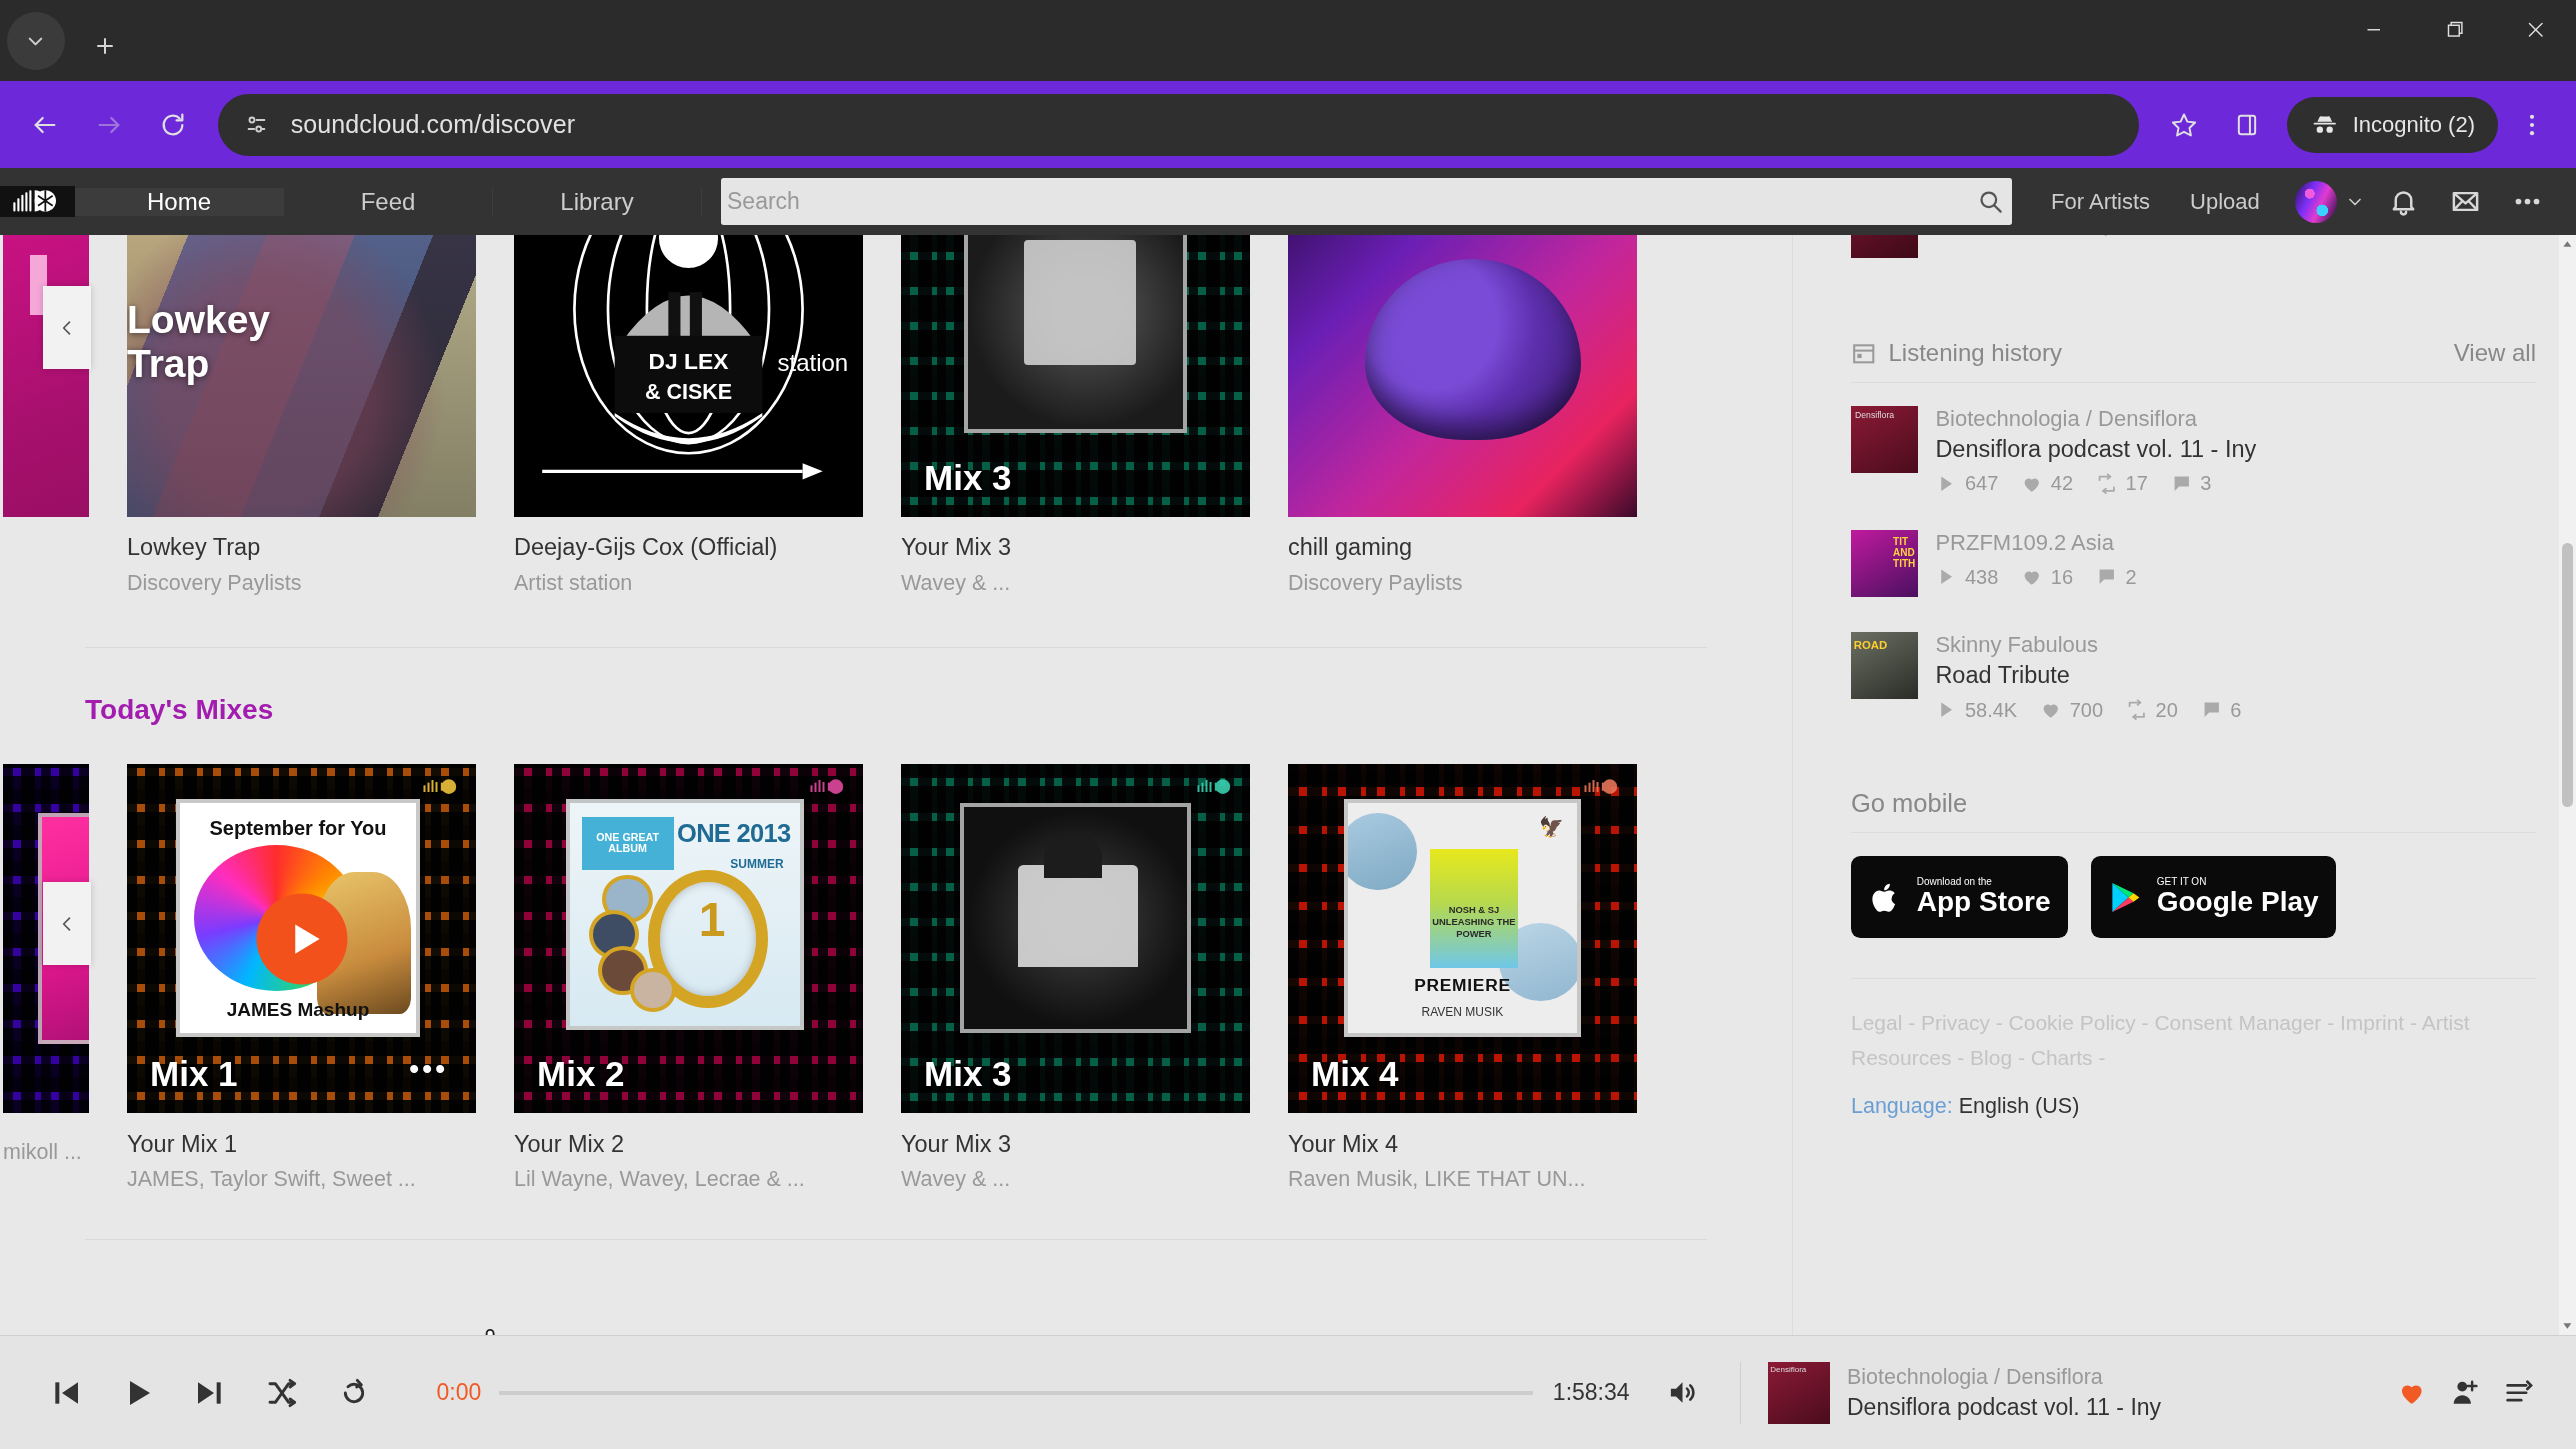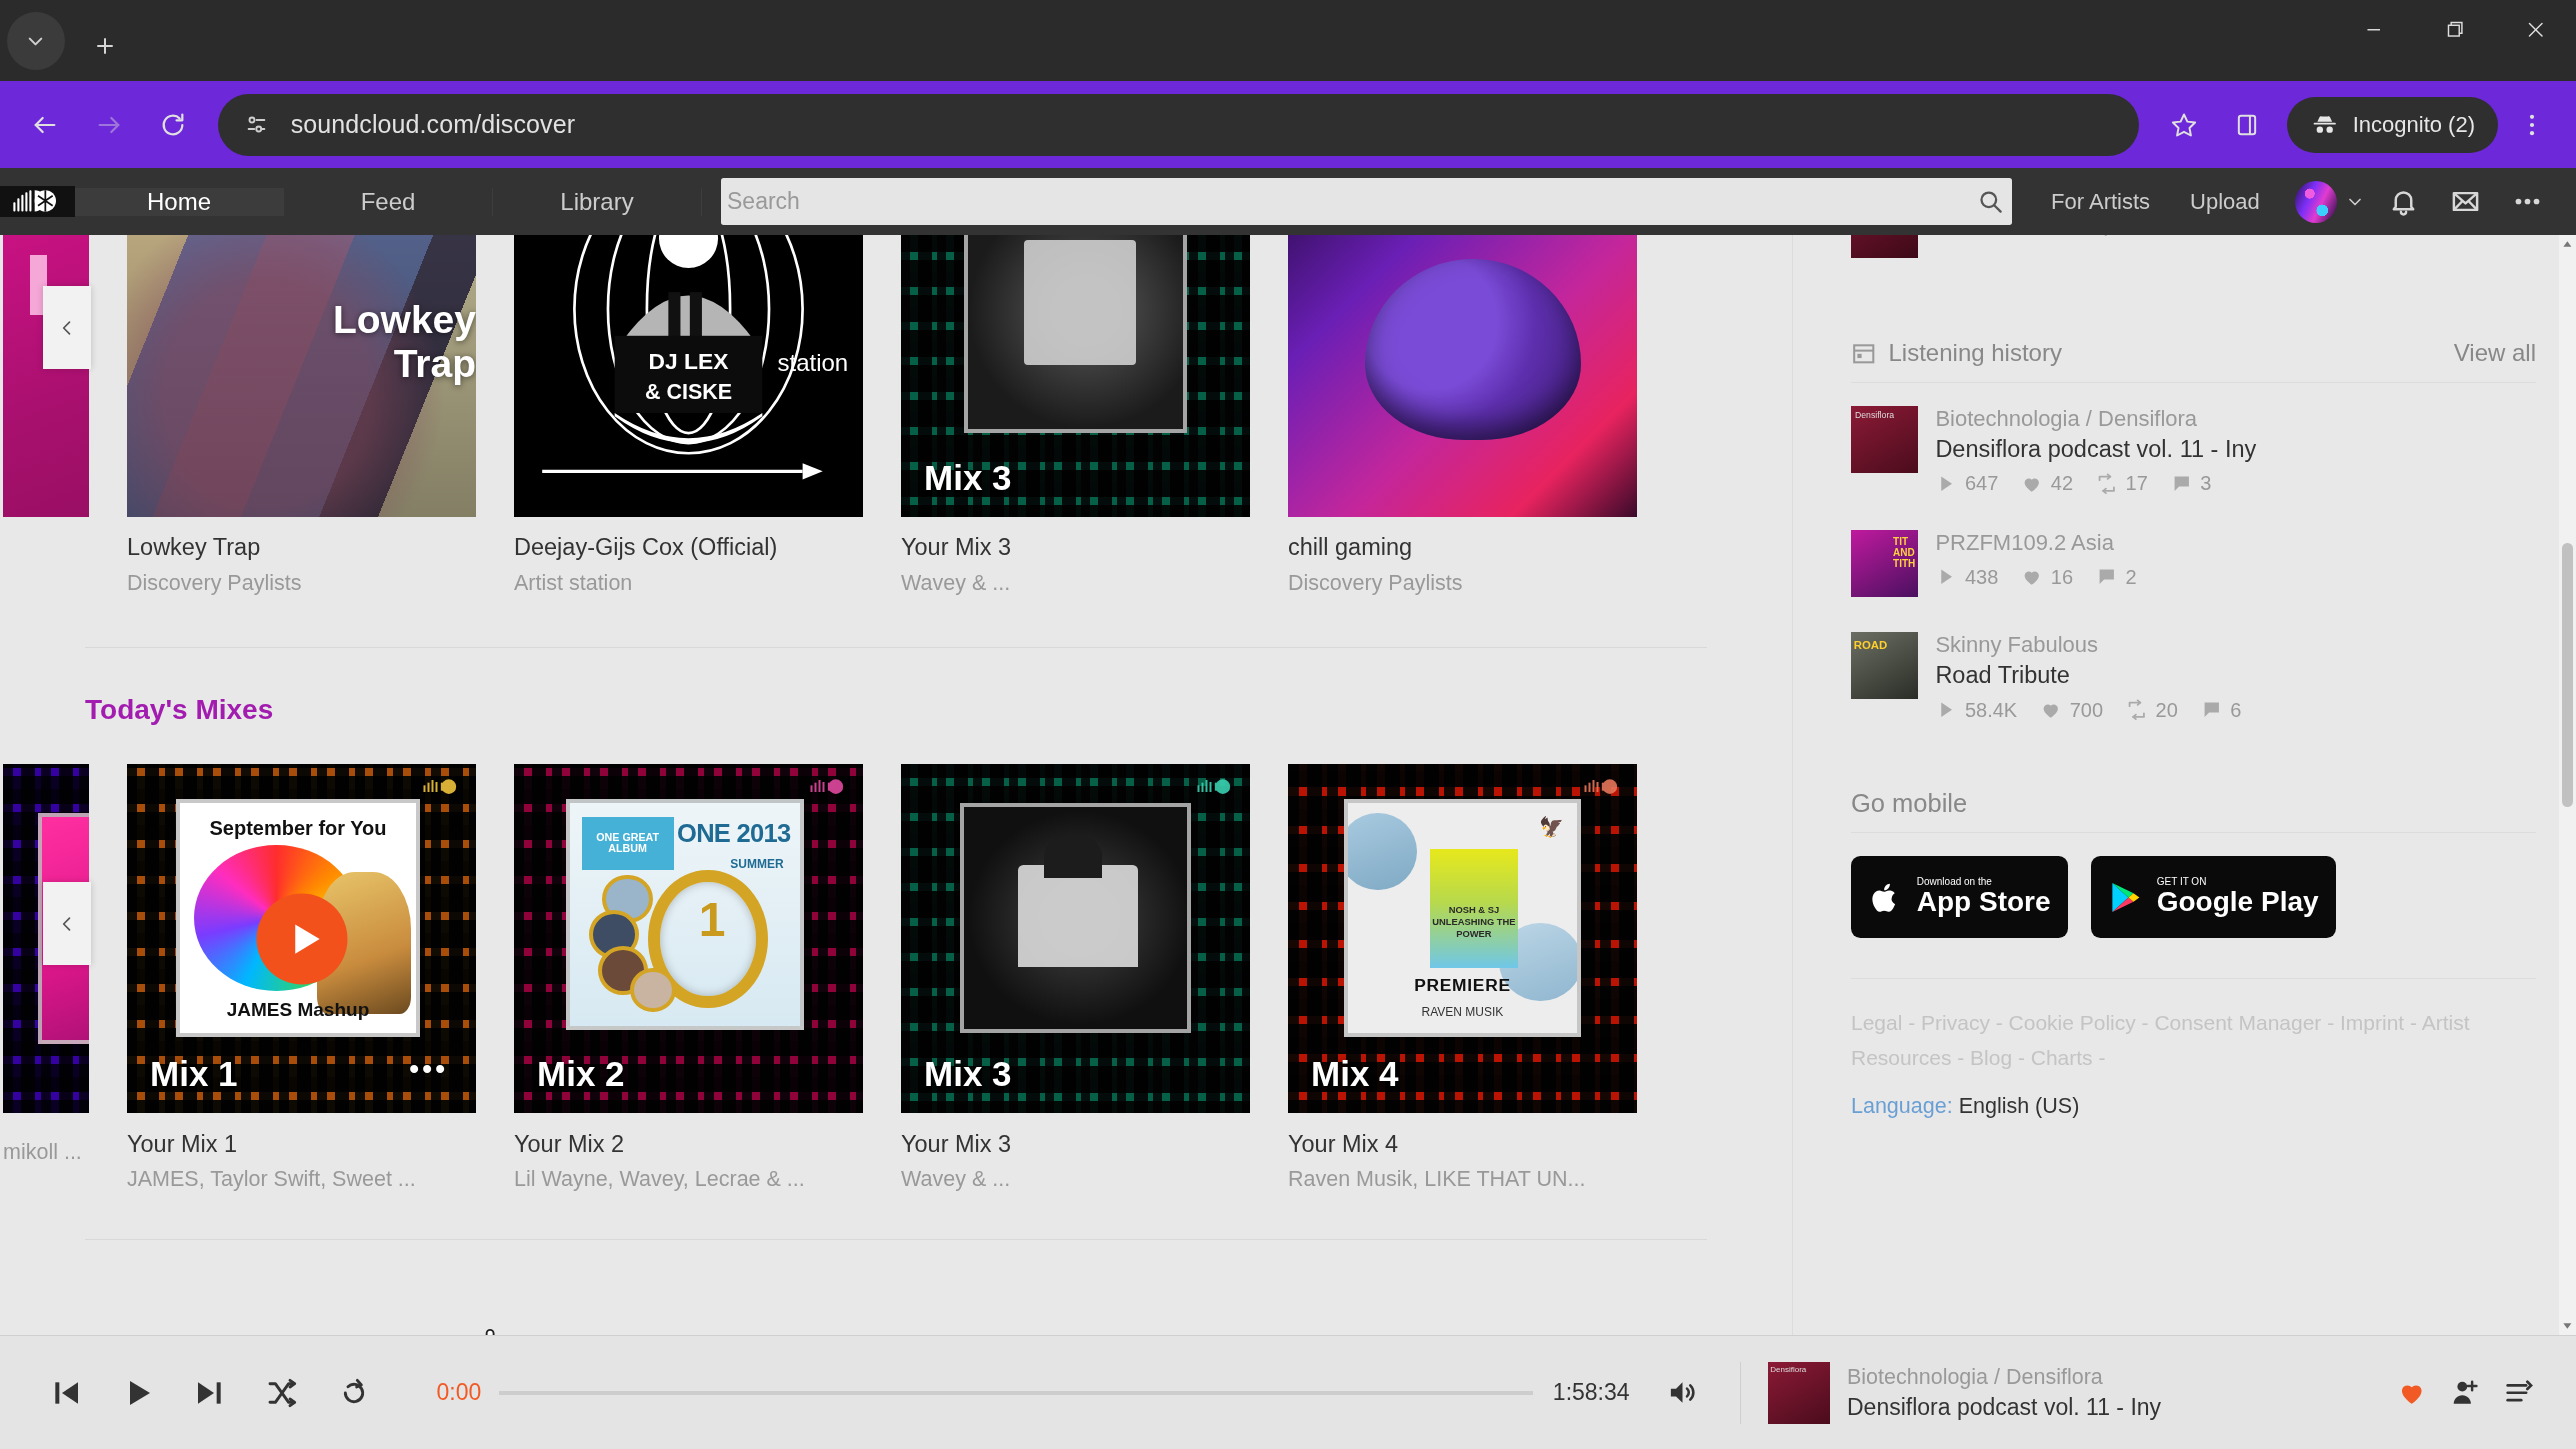--- a/index.html
+++ b/index.html
@@ -144,21 +144,21 @@
   .card-sub { margin-top: 9.4px; font-size: 21.5px; color: #999; white-space: nowrap; overflow: hidden; text-overflow: ellipsis;}
   .card.partial .card-title, .card.partial .card-sub { width: 97px; }
 
   .art-label {
     position: absolute; left: 23px; bottom: 19px;
     color: #fff; font-size: 35px; font-weight: bold;
     text-shadow: 0 1.3px 4px rgba(0,0,0,.6);
   }
   .art-caption {
     position: absolute; left: 0; right: 0; top: 50%; transform: translateY(-50%);
-    text-align: right; color: #fff; font-size: 39px; font-weight: bold; line-height: 1.15;
+    text-align: left; color: #fff; font-size: 39px; font-weight: bold; line-height: 1.15;
     text-shadow: 0 1.3px 6.7px rgba(0,0,0,.55);
   }
   .carousel-prev {
     position: absolute; left: -42px; top: 118px; width: 48px; height: 83px;
     background: #f2f2f2; display: flex; align-items: center; justify-content: center;
     box-shadow: 0 0 6.7px rgba(0,0,0,.18); z-index: 4;
   }
   .carousel-prev svg { width: 20px; height: 32px; }
   .inner-art {
     position: absolute; left: 18%; top: 12%; width: 64%; height: 64%;

